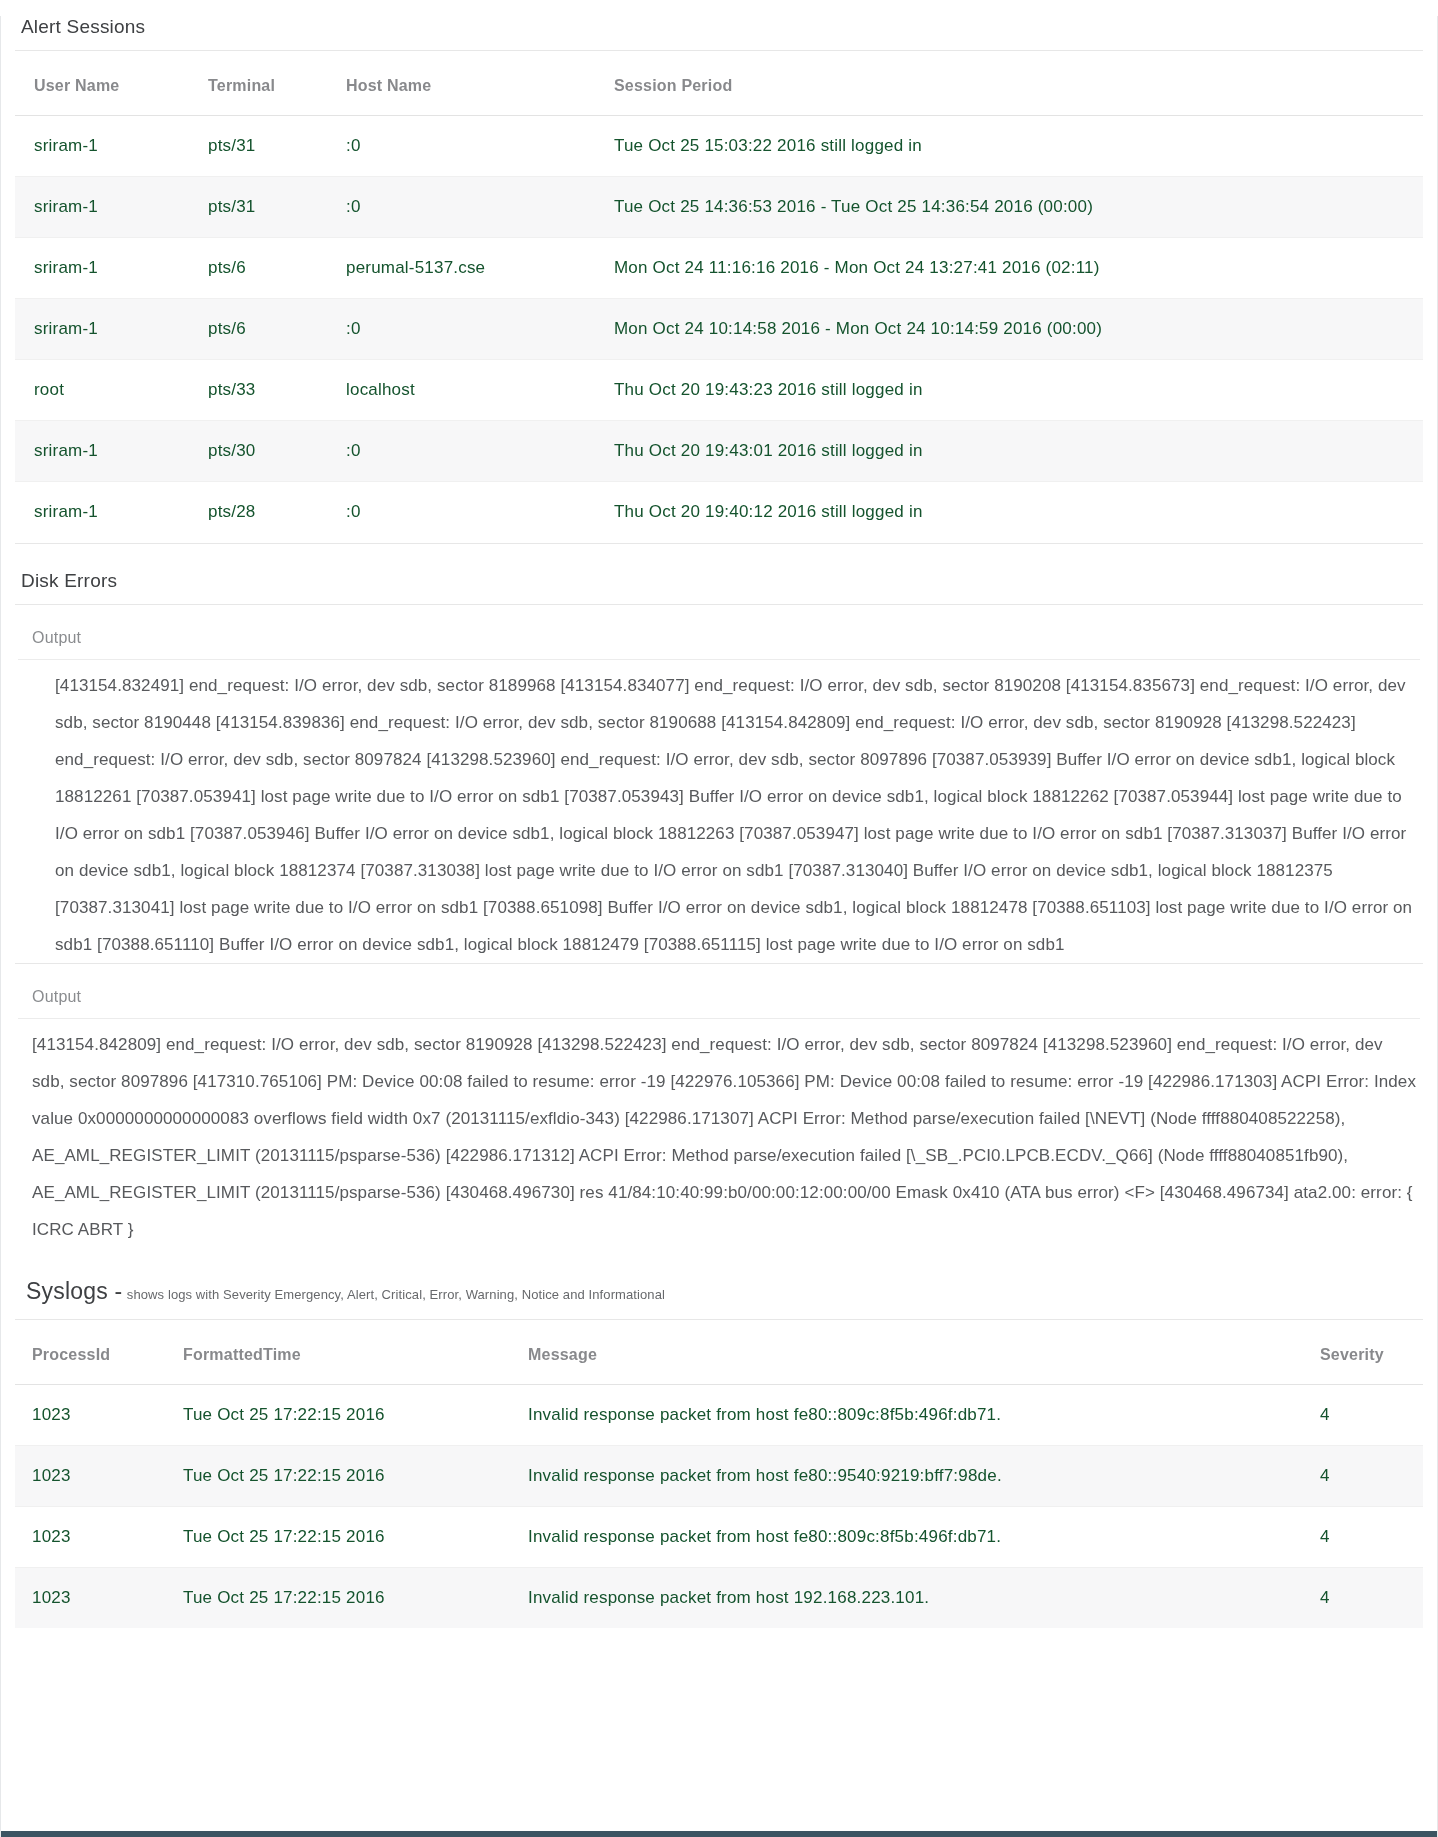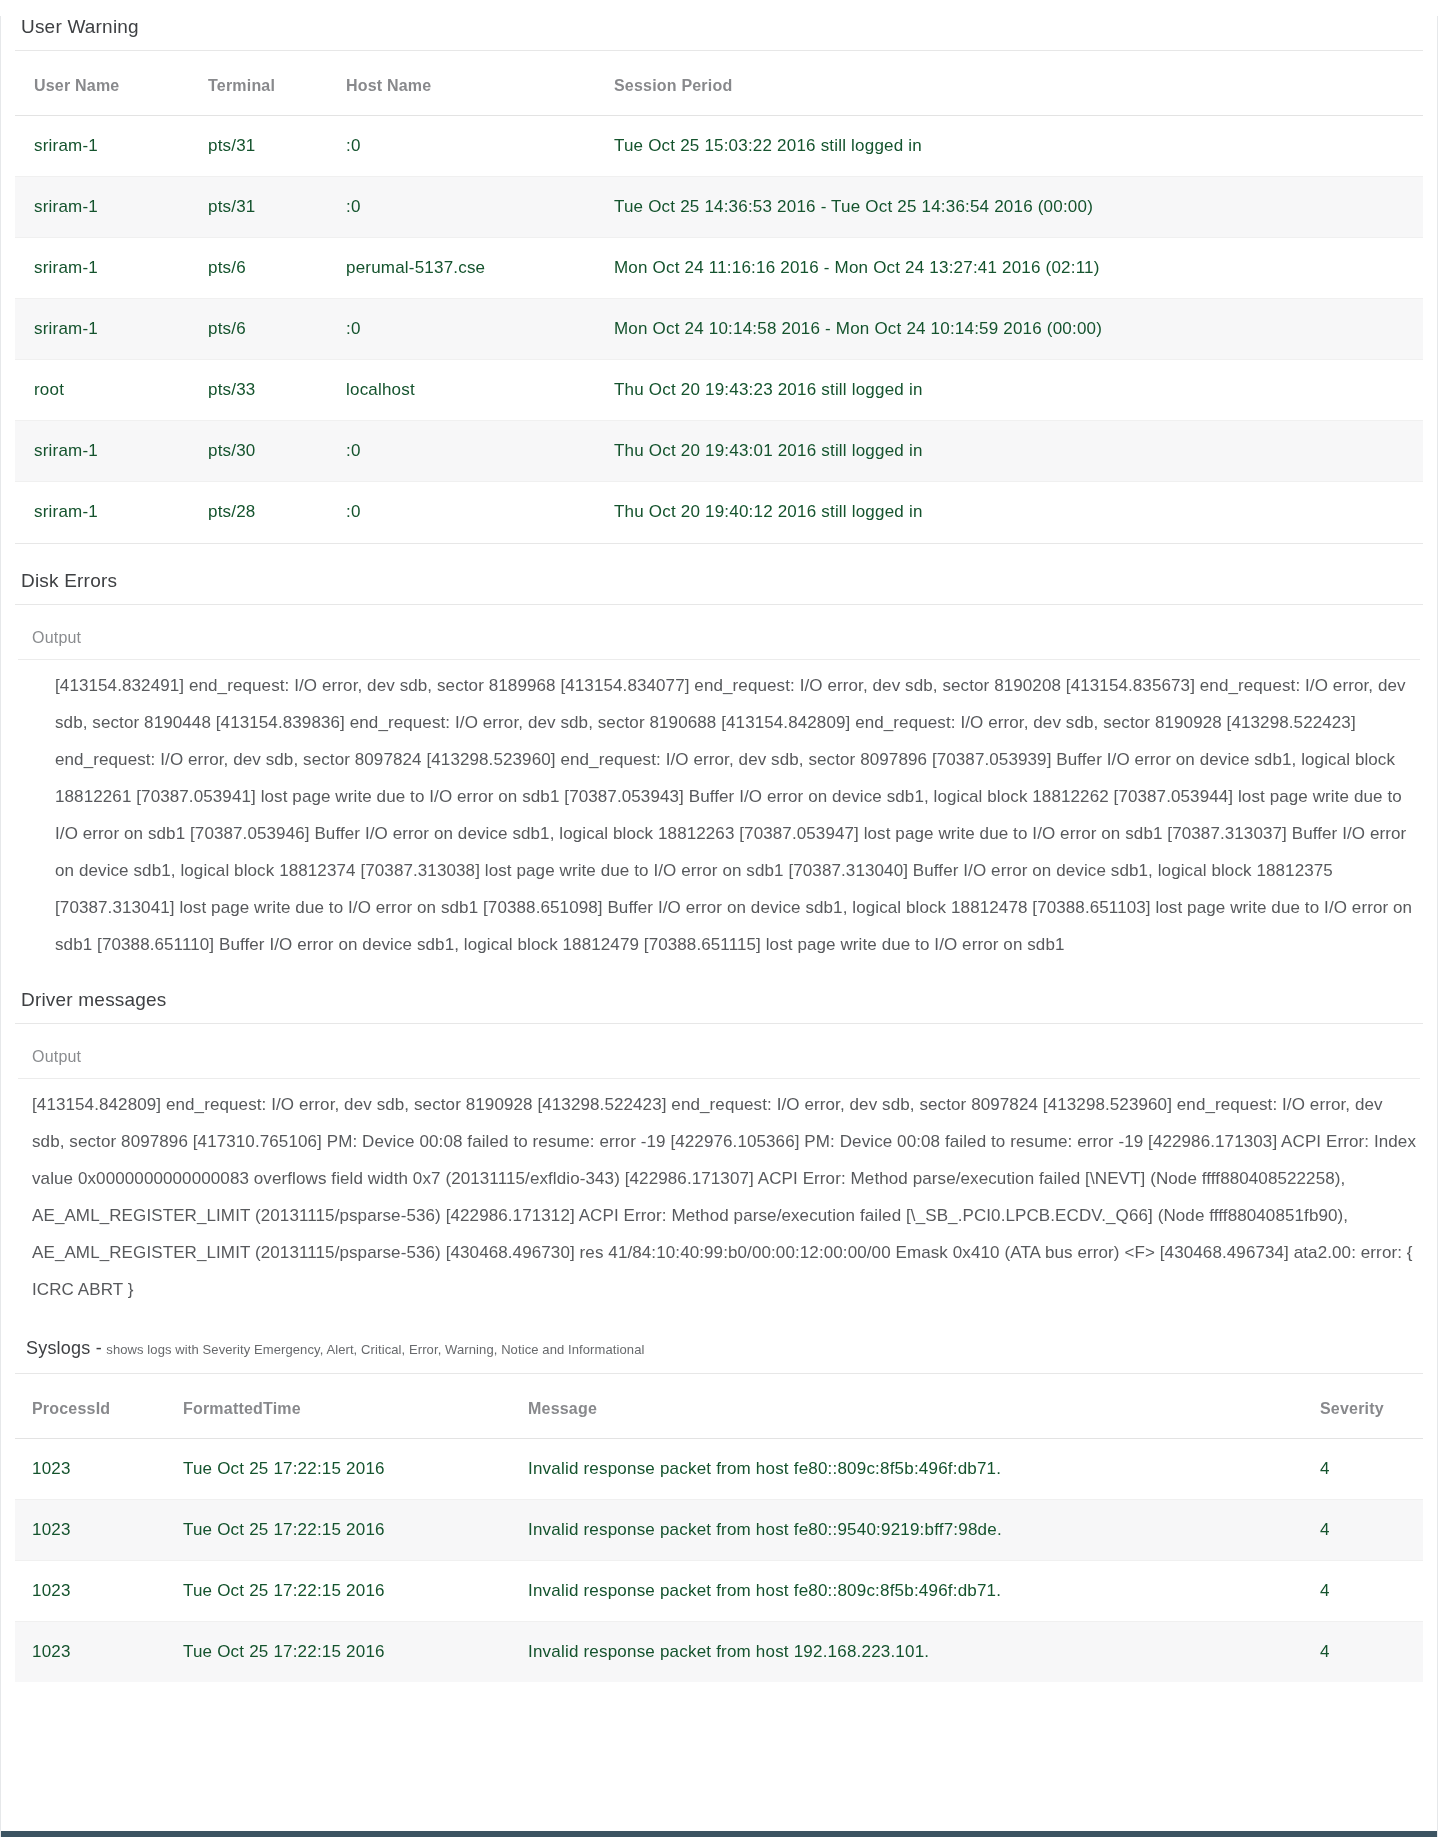--- a/index.html
+++ b/index.html
@@ -36,33 +36,33 @@
     font-size:16px; color:#8a8c8f; margin:24px 6px 0 17px;
     padding-bottom:12px; letter-spacing:0.2px;
   }
   .output-divider { margin:0 3px; border-top:1px solid #ececec; }
   .output-text {
     font-size:17px; line-height:37px; color:#57595c; letter-spacing:0.1px;
     margin:7px 6px 0 17px; word-wrap:break-word;
   }
   .disk-output { max-height:342px; overflow:hidden;margin-left:40px; }
   .syslog-head { margin:30px 6px 14px 11px; }
-  .syslog-title { font-size:18px; color:#3e4043; letter-spacing:0.2px; }
+  .syslog-title { font-size:23px; color:#3e4043; letter-spacing:0.2px; }
   .syslog-sub { font-size:13px; color:#67696c; letter-spacing:0.1px; }
   table.syslogs thead th { padding-left:17px; }
   table.syslogs tbody td { padding-left:17px; }
   .footer-bar { position:absolute; left:0; right:0; bottom:0; height:22px; }
 </style>
 </head>
 <body>
 
 <div class="page">
 
   <div>
-    <div class="panel-title first">User Warning</div>
+    <div class="panel-title first">Alert Sessions</div>
     <div class="hr"></div>
     <table>
       <colgroup>
           <col style="width:174px">
           <col style="width:138px">
           <col style="width:268px">
           <col>
         </colgroup>
       <thead>
         <tr>
@@ -122,21 +122,20 @@
 
   <div>
     <div class="panel-title">Disk Errors</div>
     <div class="hr"></div>
     <div class="output-label">Output</div>
     <div class="hr output-divider"></div>
     <div class="output-text disk-output">[413154.832491] end_request: I/O error, dev sdb, sector 8189968 [413154.834077] end_request: I/O error, dev sdb, sector 8190208 [413154.835673] end_request: I/O error, dev sdb, sector 8190448 [413154.839836] end_request: I/O error, dev sdb, sector 8190688 [413154.842809] end_request: I/O error, dev sdb, sector 8190928 [413298.522423] end_request: I/O error, dev sdb, sector 8097824 [413298.523960] end_request: I/O error, dev sdb, sector 8097896 [70387.053939] Buffer I/O error on device sdb1, logical block 18812261 [70387.053941] lost page write due to I/O error on sdb1 [70387.053943] Buffer I/O error on device sdb1, logical block 18812262 [70387.053944] lost page write due to I/O error on sdb1 [70387.053946] Buffer I/O error on device sdb1, logical block 18812263 [70387.053947] lost page write due to I/O error on sdb1 [70387.313037] Buffer I/O error on device sdb1, logical block 18812374 [70387.313038] lost page write due to I/O error on sdb1 [70387.313040] Buffer I/O error on device sdb1, logical block 18812375 [70387.313041] lost page write due to I/O error on sdb1 [70388.651098] Buffer I/O error on device sdb1, logical block 18812478 [70388.651103] lost page write due to I/O error on sdb1 [70388.651110] Buffer I/O error on device sdb1, logical block 18812479 [70388.651115] lost page write due to I/O error on sdb1</div>
   </div>
 
   <div>
-    <div class="panel-title">Driver messages</div>
     <div class="hr"></div>
     <div class="output-label">Output</div>
     <div class="hr output-divider"></div>
     <div class="output-text">[413154.842809] end_request: I/O error, dev sdb, sector 8190928 [413298.522423] end_request: I/O error, dev sdb, sector 8097824 [413298.523960] end_request: I/O error, dev sdb, sector 8097896 [417310.765106] PM: Device 00:08 failed to resume: error -19 [422976.105366] PM: Device 00:08 failed to resume: error -19 [422986.171303] ACPI Error: Index value 0x0000000000000083 overflows field width 0x7 (20131115/exfldio-343) [422986.171307] ACPI Error: Method parse/execution failed [\NEVT] (Node ffff880408522258), AE_AML_REGISTER_LIMIT (20131115/psparse-536) [422986.171312] ACPI Error: Method parse/execution failed [\_SB_.PCI0.LPCB.ECDV._Q66] (Node ffff88040851fb90), AE_AML_REGISTER_LIMIT (20131115/psparse-536) [430468.496730] res 41/84:10:40:99:b0/00:00:12:00:00/00 Emask 0x410 (ATA bus error) &lt;F&gt; [430468.496734] ata2.00: error: { ICRC ABRT }</div>
   </div>
 
   <div>
     <div class="syslog-head">
       <span class="syslog-title">Syslogs -</span>
       <span class="syslog-sub">shows logs with Severity Emergency, Alert, Critical, Error, Warning, Notice and Informational</span>

